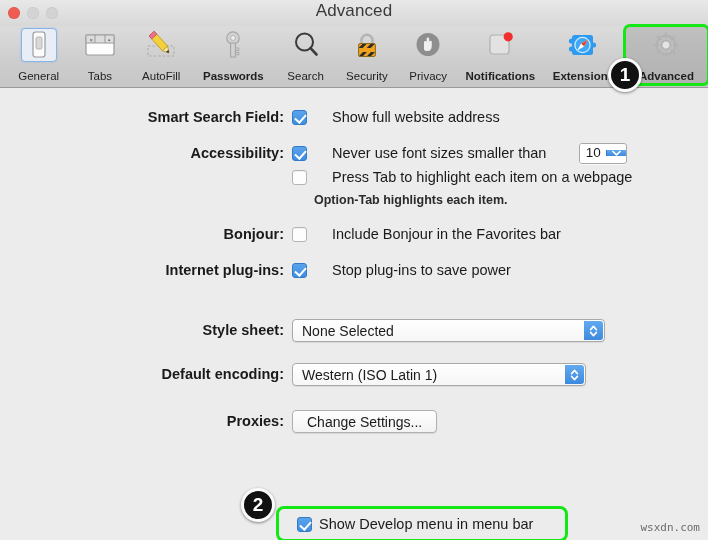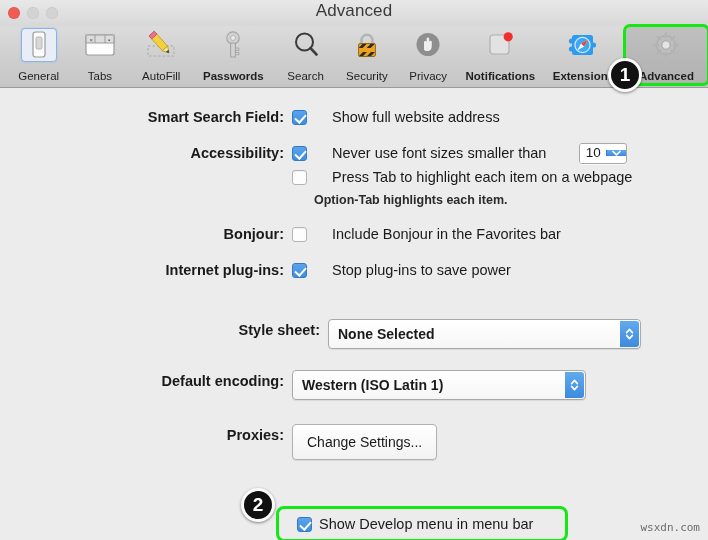--- a/index.html
+++ b/index.html
@@ -239,51 +239,50 @@
     width: 20px;
     background: linear-gradient(to bottom, #61a9ef 0%, #3d8ade 100%);
     display: flex;
     align-items: center;
     justify-content: center;
     border-left: 1px solid #3279c6;
   }
 
   
   .popup {
-    height: 30px;
+    height: 23px;
     border: 1px solid #a9a9a9;
     border-radius: 4px;
     background: linear-gradient(to bottom, #ffffff 0%, #f6f6f6 100%);
     display: flex;
     align-items: center;
     position: relative;
     padding-left: 9px;
     box-shadow: 0 1px 1px rgba(0,0,0,.08);
-    font-weight: bold;
   }
   .popup .ptext {
     font-size: 14px;
     color: #1a1a1a;
   }
   .popup .pbtn {
     position: absolute;
     right: 1px; top: 1px; bottom: 1px;
     width: 19px;
     border-radius: 0 3px 3px 0;
     background: linear-gradient(to bottom, #62aaef 0%, #3d8ade 100%);
     display: flex;
     align-items: center;
     justify-content: center;
   }
   #stylesheet-popup { width: 313px; }
   #encoding-popup   { width: 294px; }
 
   
   .push-btn {
-    height: 36px;
+    height: 23px;
     padding: 0 14px;
     display: inline-flex;
     align-items: center;
     justify-content: center;
     font-size: 14px;
     color: #1a1a1a;
     background: linear-gradient(to bottom, #ffffff 0%, #f2f2f2 100%);
     border: 1px solid #b0b0b0;
     border-radius: 4px;
     box-shadow: 0 1px 1px rgba(0,0,0,.09);
@@ -313,21 +312,21 @@
     bottom: 6px;
     font-size: 11px;
     color: #6d6d6d;
     font-family: "DejaVu Sans Mono", monospace;
   }
 
   .r1 { margin-top: 0px; }
   .r2 { margin-top: 14px; }
   .r3 { margin-top: 14px; }
   .r4 { margin-top: 14px; }
-  .r5 { margin-top: 38px; margin-left: 36px; }
+  .r5 { margin-top: 38px; }
   .r6 { margin-top: 21px; justify-content: flex-end; }
   .r7 { margin-top: 24px; }
 </style>
 </head>
 <body>
 
 <div id="window">
 
   <div id="titlebar">
     <div id="traffic-lights">

